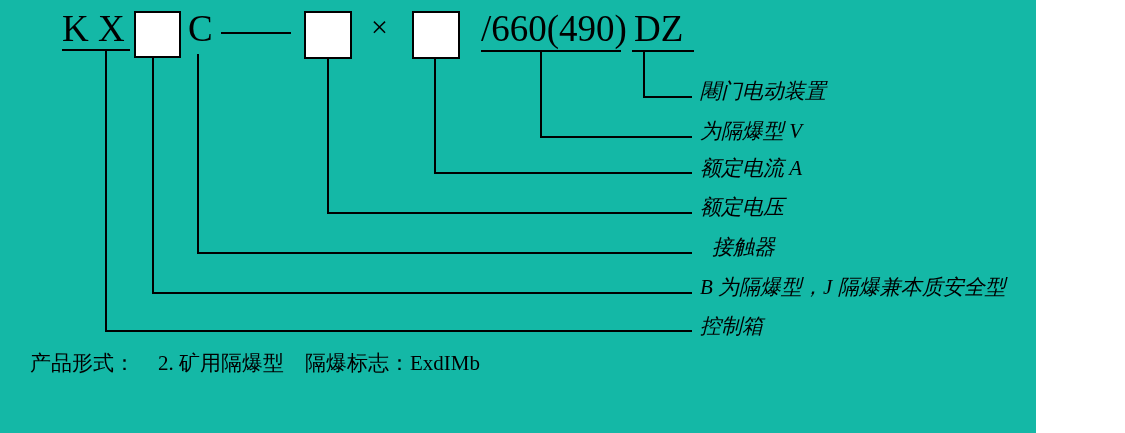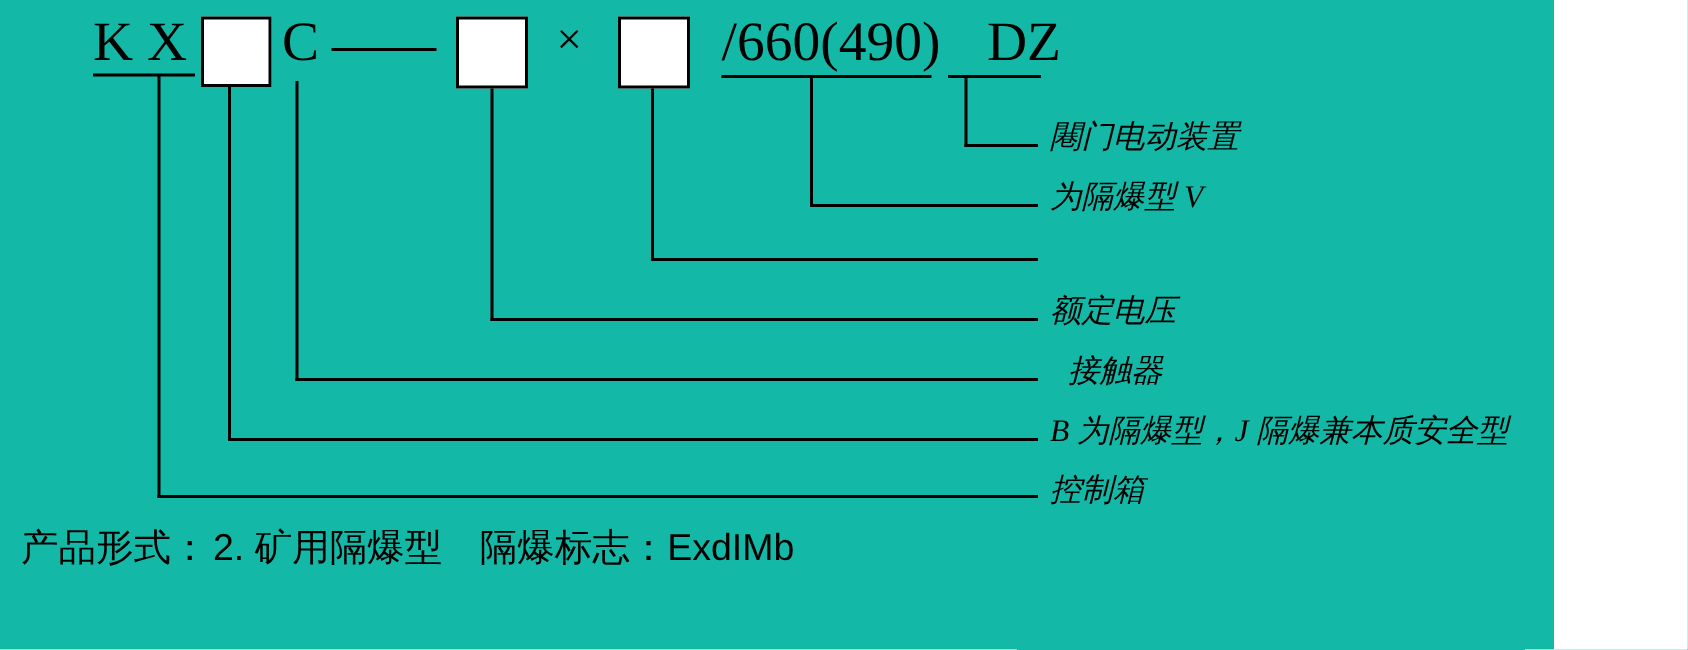--- a/index.html
+++ b/index.html
@@ -57,25 +57,26 @@
     font-size: 21px;
     line-height: 1;
     white-space: nowrap;
     color: #000;
     font-style: italic;
   }
 
   
   .note {
     position: absolute;
-    font-family: Liberation Sans, sans-serif;
-    font-size: 25px;
+    font-family: Liberation Serif, serif;
+    font-size: 21px;
     line-height: 1;
     white-space: pre;
     color: #000;
+    margin-left: 16px;
   }
 </style>
 </head>
 <body>
 
 <div id="diagram">
 
   <span class="code-glyph" style="left:62px; top:10px;">K X</span>
   <div class="underline" style="left:62px; top:49px; width:68px;"></div>
 
@@ -87,21 +88,21 @@
 
   <div class="code-box" style="left:304px; top:11px; width:48px; height:48px;"></div>
 
   <span class="code-glyph" style="left:371px; top:12px; font-size:30px;">×</span>
 
   <div class="code-box" style="left:412px; top:11px; width:48px; height:48px;"></div>
 
   <span class="code-glyph" style="left:481px; top:10px;">/660(490)</span>
   <div class="underline" style="left:481px; top:50px; width:140px;"></div>
 
-  <span class="code-glyph" style="left:658px; top:10px;">DZ</span>
+  <span class="code-glyph" style="left:634px; top:10px;">DZ</span>
   <div class="underline" style="left:632px; top:50px; width:62px;"></div>
 
   <div class="vline" style="left:643px; top:52px; height:46px;"></div>
   <div class="hline" style="left:643px; top:96px; width:49px;"></div>
 
   <div class="vline" style="left:540px; top:52px; height:86px;"></div>
   <div class="hline" style="left:540px; top:136px; width:152px;"></div>
 
   <div class="vline" style="left:434px; top:59px; height:115px;"></div>
   <div class="hline" style="left:434px; top:172px; width:258px;"></div>
@@ -115,20 +116,21 @@
   <div class="vline" style="left:152px; top:58px; height:236px;"></div>
   <div class="hline" style="left:152px; top:292px; width:540px;"></div>
 
   <div class="vline" style="left:105px; top:50px; height:282px;"></div>
   <div class="hline" style="left:105px; top:330px; width:587px;"></div>
 
   <span class="label" style="left:700px; top:81px;">闀门电动装置</span>
 
   <span class="label" style="left:700px; top:121px;">为隔爆型 V</span>
 
+  <span class="label" style="left:700px; top:158px;">额定电流 A</span>
 
   <span class="label" style="left:700px; top:197px;">额定电压</span>
 
   <span class="label" style="left:712px; top:237px;">接触器</span>
 
   <span class="label" style="left:700px; top:277px;">B 为隔爆型，J 隔爆兼本质安全型</span>
 
   <span class="label" style="left:700px; top:316px;">控制箱</span>
 
   <span class="note" style="left:14px; top:353px;">产品形式：</span>

